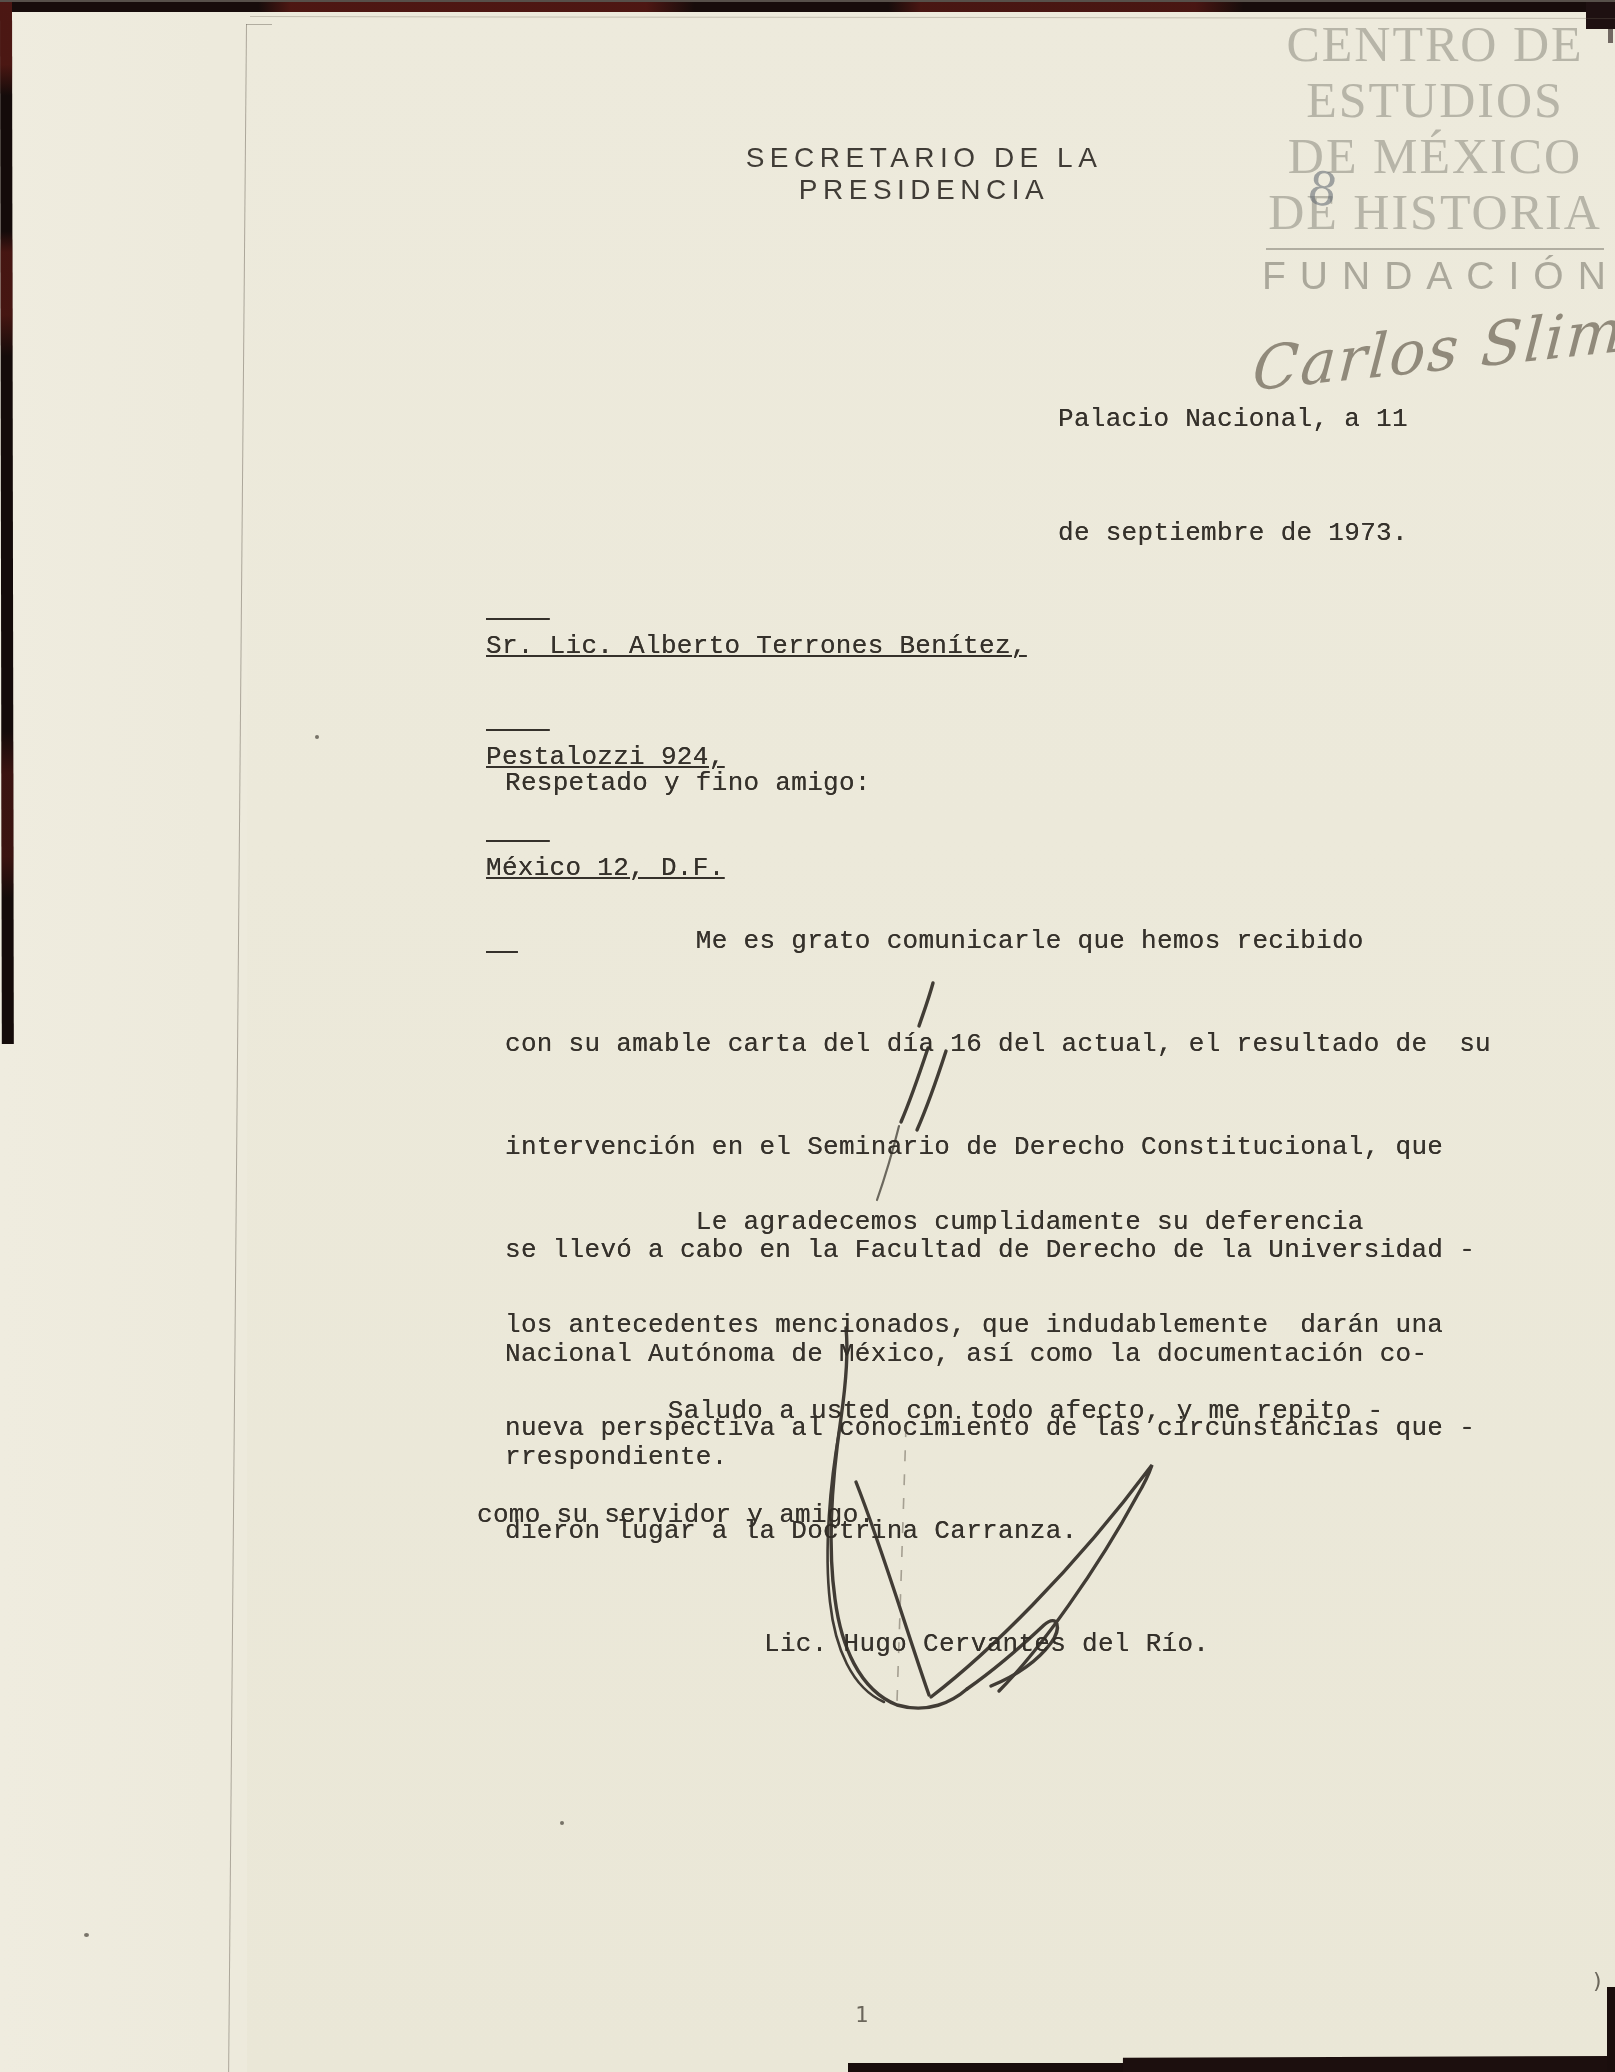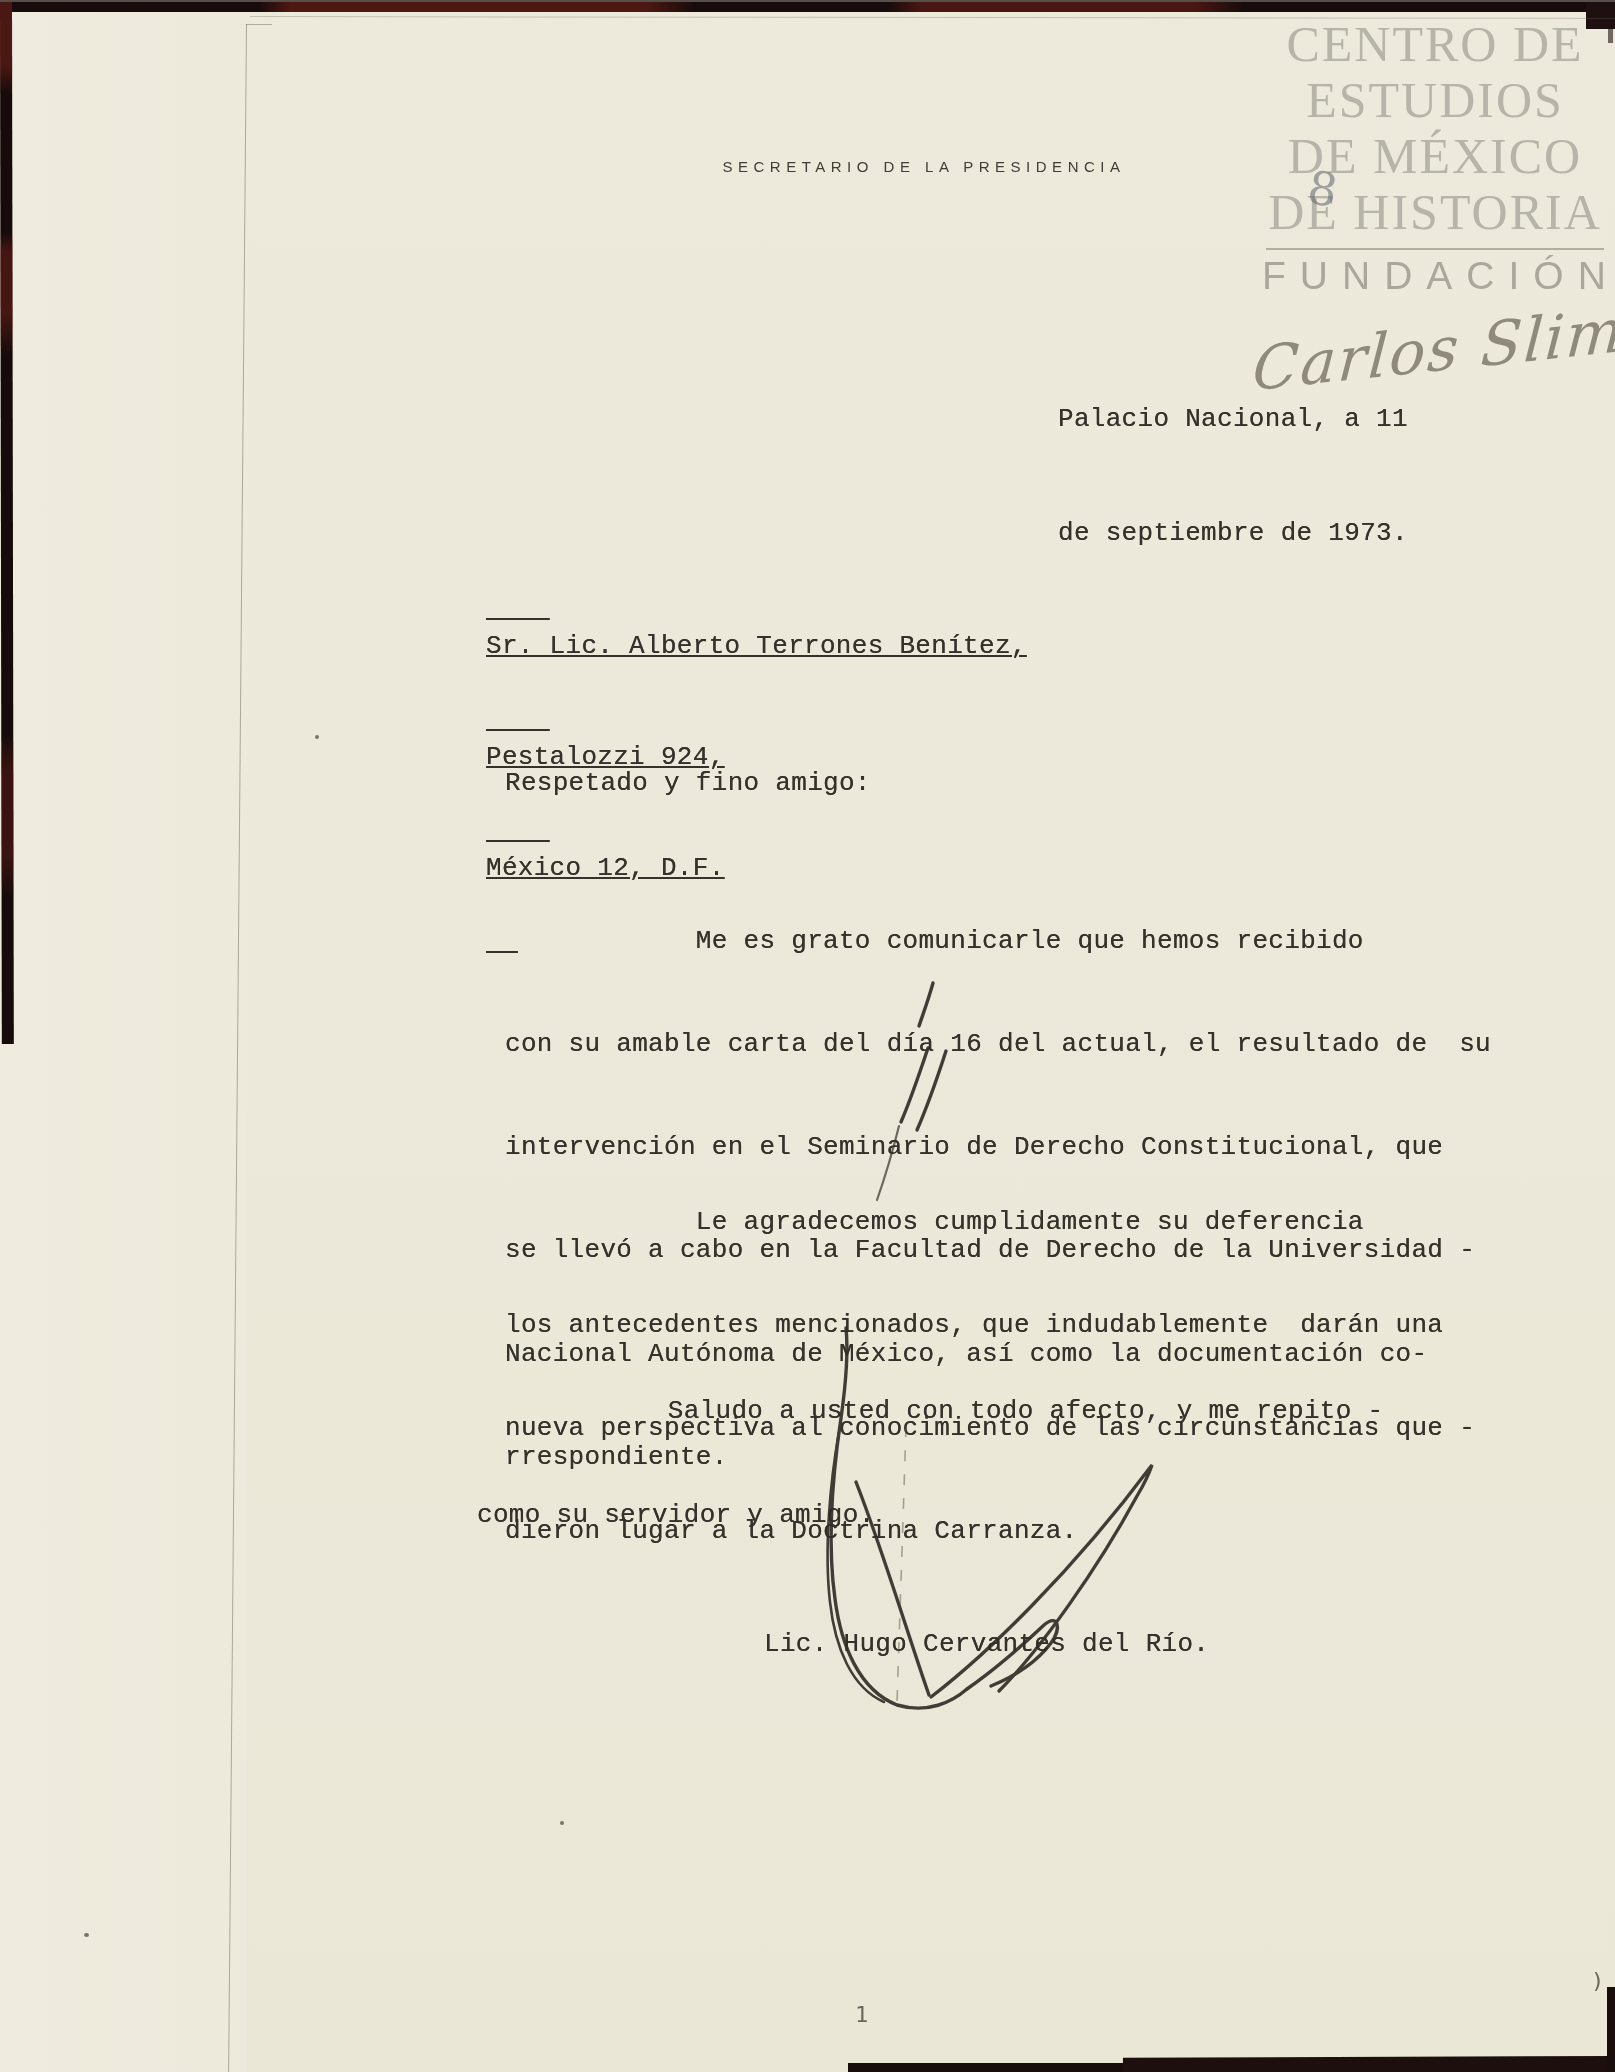--- a/index.html
+++ b/index.html
@@ -28,23 +28,23 @@
   .edge-bottom-right{position:absolute;right:0;bottom:0;width:492px;height:18px;background:#1c0f0e;transform:rotate(-.2deg);transform-origin:bottom right;}
   .edge-right-low{position:absolute;right:0;top:1985px;width:8px;height:87px;background:#1a0e0d;}
   
   .sheet-top-line{position:absolute;left:250px;top:15px;width:1365px;height:0;
     border-top:1px solid rgba(110,100,88,.32);transform:rotate(.08deg);}
   .sheet-left-line{position:absolute;left:246px;top:22px;width:0;height:2050px;
     border-left:1px solid rgba(118,112,100,.55);transform:rotate(.5deg);transform-origin:top left;}
   .sheet-left-hook{position:absolute;left:246px;top:22px;width:26px;height:0;
     border-top:1px solid rgba(118,112,100,.5);}
   
-  .letterhead{position:absolute;left:664px;top:156px;width:520px;text-align:center;
+  .letterhead{position:absolute;left:664px;top:140px;width:520px;text-align:center;
     font-family:"Liberation Sans","DejaVu Sans",sans-serif;
-    font-size:15px;letter-spacing:5.5px;color:#403c36;font-weight:500;}
+    font-size:28px;letter-spacing:5.5px;color:#403c36;font-weight:500;}
   
   .watermark{position:absolute;left:1262px;top:14px;width:346px;text-align:center;
     font-family:"Liberation Serif","DejaVu Serif",serif;
     font-size:50px;line-height:56px;letter-spacing:2px;
     color:rgba(138,136,125,.55);}
   .wm-rule{margin:8px 4px 6px 4px;border:0;border-top:2px solid rgba(145,142,130,.65);}
   .wm-foundation{font-family:"Liberation Sans","DejaVu Sans",sans-serif;
     font-size:39px;letter-spacing:14px;color:rgba(148,145,133,.75);line-height:40px;}
   .pencil-8{position:absolute;left:1308px;top:160px;
     font-family:"DejaVu Serif",serif;font-size:46px;

